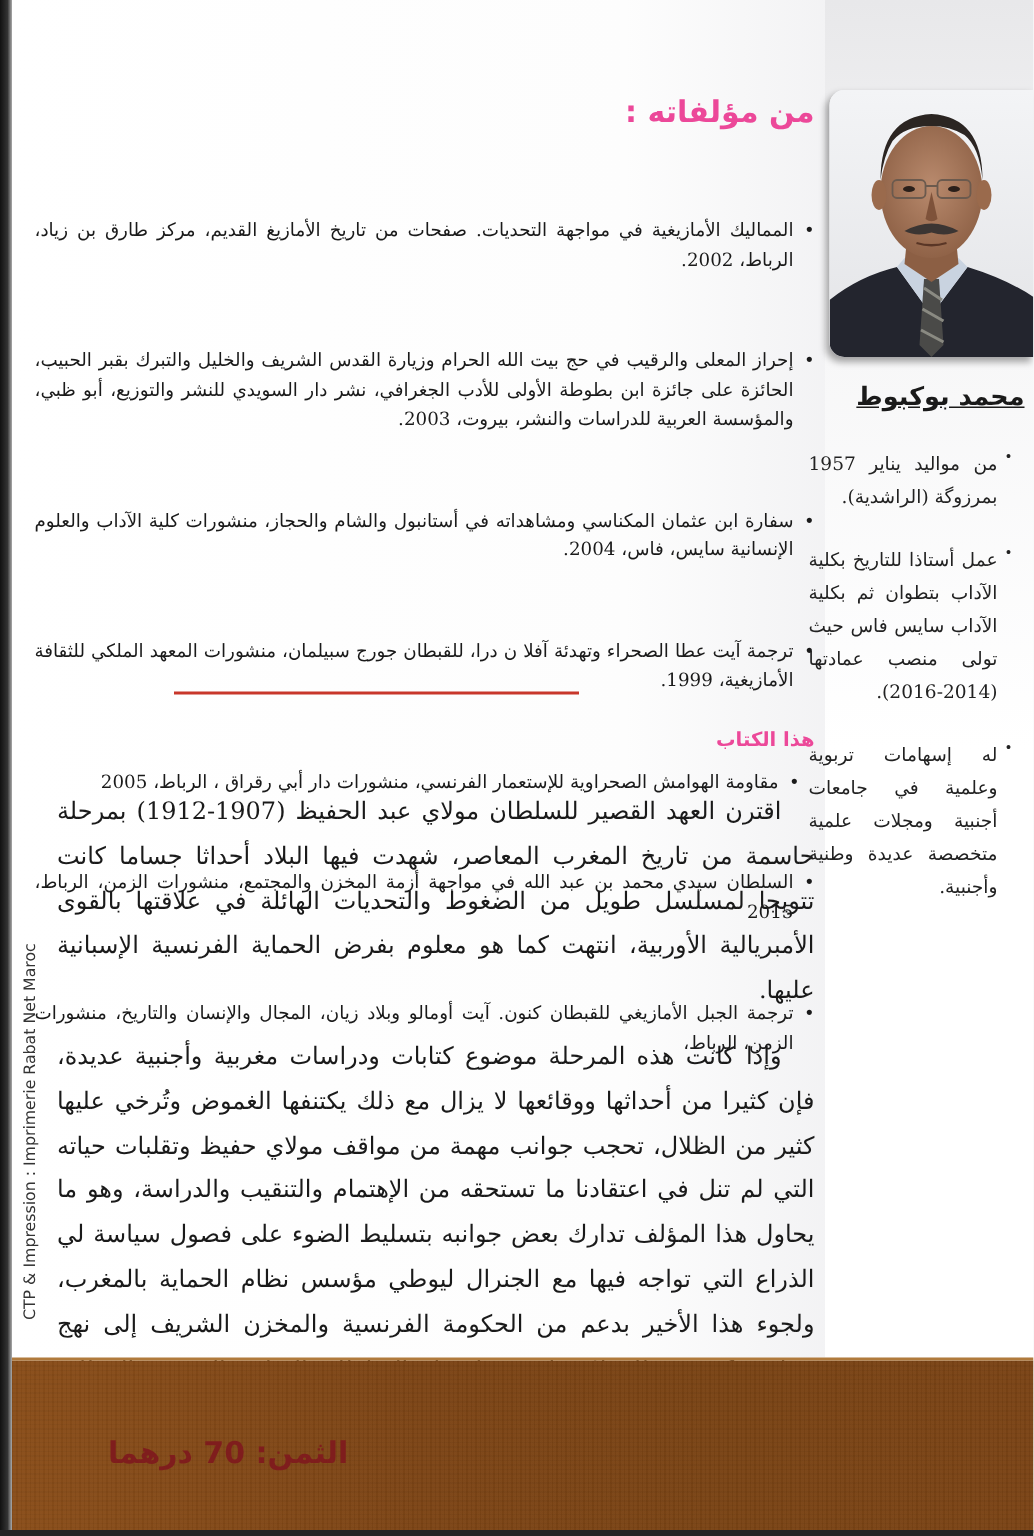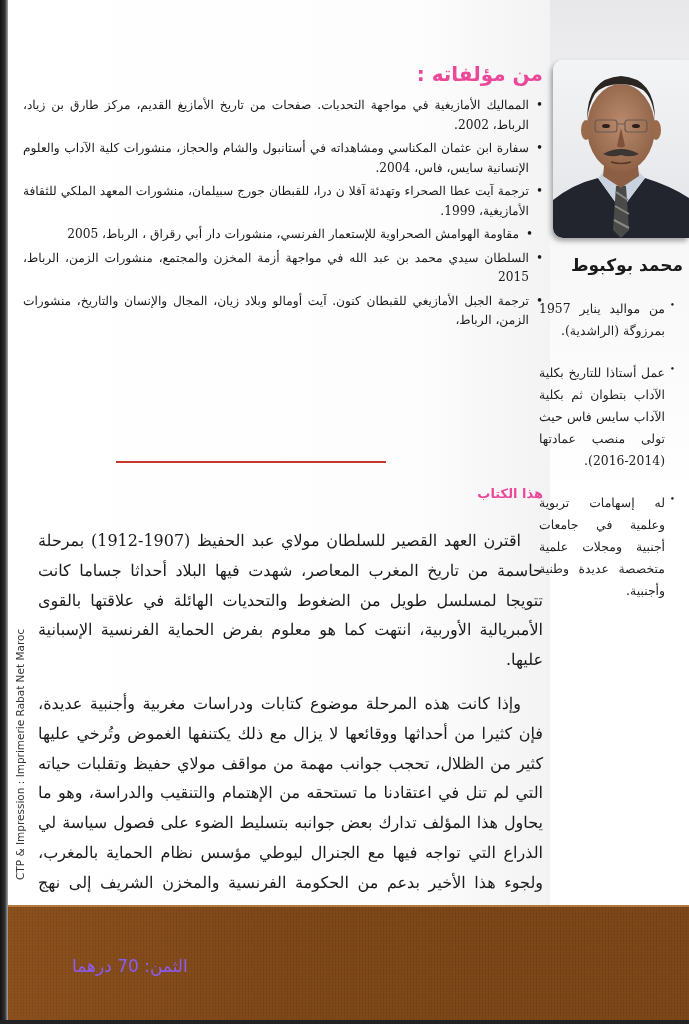--- a/index.html
+++ b/index.html
@@ -37,21 +37,21 @@
     }
     .h-works { right: 146px; top: 62px; font-size: 20px; }
     .h-book { right: 146px; top: 486px; font-size: 13px; }
     
     .works {
       position: absolute; right: 146px; top: 96px; width: 520px;
       direction: rtl; text-align: justify;
       margin: 0; padding: 0; list-style: none;
       font-size: 12.2px; line-height: 19.5px;
     }
-    .works li { position: relative; padding-right: 14px; margin-bottom: 4px; }
+    .works li { position: relative; padding-right: 14px; margin-bottom: 4px; margin-top: 48px; }
     .works li::before {
       content: "•"; position: absolute; right: 0; top: 0; font-size: 12px;
     }
     .works li.short { padding-right: 24px; }
     .works li.short::before { right: 10px; }
     
     .divider {
       position: absolute; left: 116px; top: 461px; width: 270px; height: 2px;
       background: #c8372b;
     }
@@ -60,21 +60,21 @@
       position: absolute; right: 146px; top: 526px; width: 505px;
       direction: rtl; text-align: justify;
       font-size: 16px; line-height: 29.8px;
     }
     .desc p { margin: 0 0 14px 0; text-indent: 22px; }
     
     .author-name {
       position: absolute; right: 6px; top: 255px; width: 130px;
       direction: rtl; text-align: right;
       font-family: "DejaVu Sans", sans-serif; font-weight: bold;
-      font-size: 17px; color: #1a1a1a;
+      font-size: 17px; color: #1a1a1a; text-decoration: underline;
     }
     .bio {
       position: absolute; right: 16px; top: 298px; width: 134px;
       direction: rtl; text-align: justify;
       margin: 0; padding: 0; list-style: none;
       font-size: 12.4px; line-height: 22px; color: #222;
     }
     .bio li { position: relative; padding-right: 8px; margin-bottom: 20px; }
     .bio li::before { content: "•"; position: absolute; right: -2px; top: -4px; font-size: 9px; }
     
@@ -90,22 +90,22 @@
       position: absolute; left: 8px; top: 905px; width: 681px; height: 115px;
       background:
         repeating-linear-gradient(90deg, rgba(0,0,0,0.03) 0 1px, rgba(255,255,255,0.02) 1px 3px),
         repeating-linear-gradient(0deg, rgba(0,0,0,0.04) 0 1px, rgba(255,255,255,0.0) 1px 3px),
         linear-gradient(to right, #8a4e1a 0%, #7d4516 40%, #7a4415 70%, #7b4416 100%);
       border-top: 2px solid #b07a3c;
     }
     .price {
       position: absolute; left: 72px; top: 956px;
       direction: rtl;
-      font-family: "DejaVu Sans", sans-serif; font-weight: normal;
-      font-size: 17px; color: #8b5cf6;
+      font-family: "DejaVu Sans", sans-serif; font-weight: bold;
+      font-size: 20px; color: #7f1d1d;
     }
     .bottom-edge {
       position: absolute; left: 0; top: 1020px; width: 689px; height: 4px; background: #222;
     }
   </style>
 </head>
 <body>
 
 <div class="spine"></div>
 <div class="page"></div>
@@ -153,20 +153,21 @@
     <path d="M50 94 Q68 84 86 94 Q78 98 68 95 Q58 98 50 94 Z" fill="#3b3533"></path>
 
     <path d="M58 102 Q68 105 78 102" stroke="#5a3626" stroke-width="1.5" fill="none"></path>
   </svg>
 </div>
 
 <div class="heading h-works">من مؤلفاته :</div>
 
 <ul class="works">
   <li>المماليك الأمازيغية في مواجهة التحديات. صفحات من تاريخ الأمازيغ القديم، مركز طارق بن زياد، الرباط، 2002.</li>
+  <li>إحراز المعلى والرقيب في حج بيت الله الحرام وزيارة القدس الشريف والخليل والتبرك بقبر الحبيب، الحائزة على جائزة ابن بطوطة الأولى للأدب الجغرافي، نشر دار السويدي للنشر والتوزيع، أبو ظبي، والمؤسسة العربية للدراسات والنشر، بيروت، 2003.</li>
   <li>سفارة ابن عثمان المكناسي ومشاهداته في أستانبول والشام والحجاز، منشورات كلية الآداب والعلوم الإنسانية سايس، فاس، 2004.</li>
   <li>ترجمة آيت عطا الصحراء وتهدئة آفلا ن درا، للقبطان جورج سبيلمان، منشورات المعهد الملكي للثقافة الأمازيغية، 1999.</li>
   <li class="short">مقاومة الهوامش الصحراوية للإستعمار الفرنسي، منشورات دار أبي رقراق ، الرباط، 2005</li>
   <li>السلطان سيدي محمد بن عبد الله في مواجهة أزمة المخزن والمجتمع، منشورات الزمن، الرباط، 2015</li>
   <li>ترجمة الجبل الأمازيغي للقبطان كنون. آيت أومالو وبلاد زيان، المجال والإنسان والتاريخ، منشورات الزمن، الرباط،</li>
 </ul>
 
 <div class="divider"></div>
 
 <div class="heading h-book">هذا الكتاب</div>

